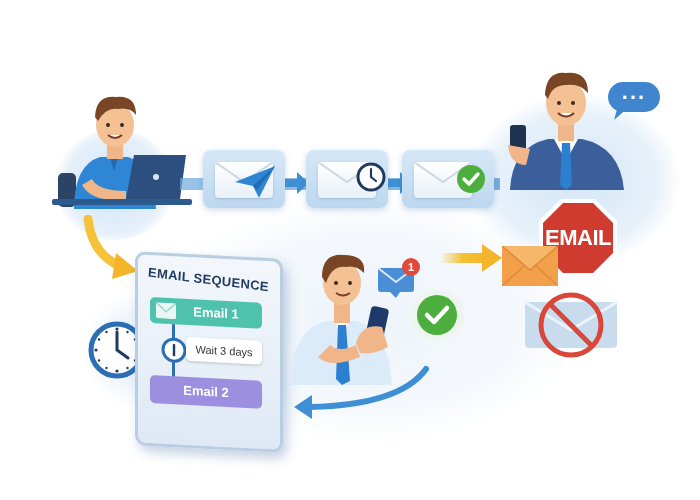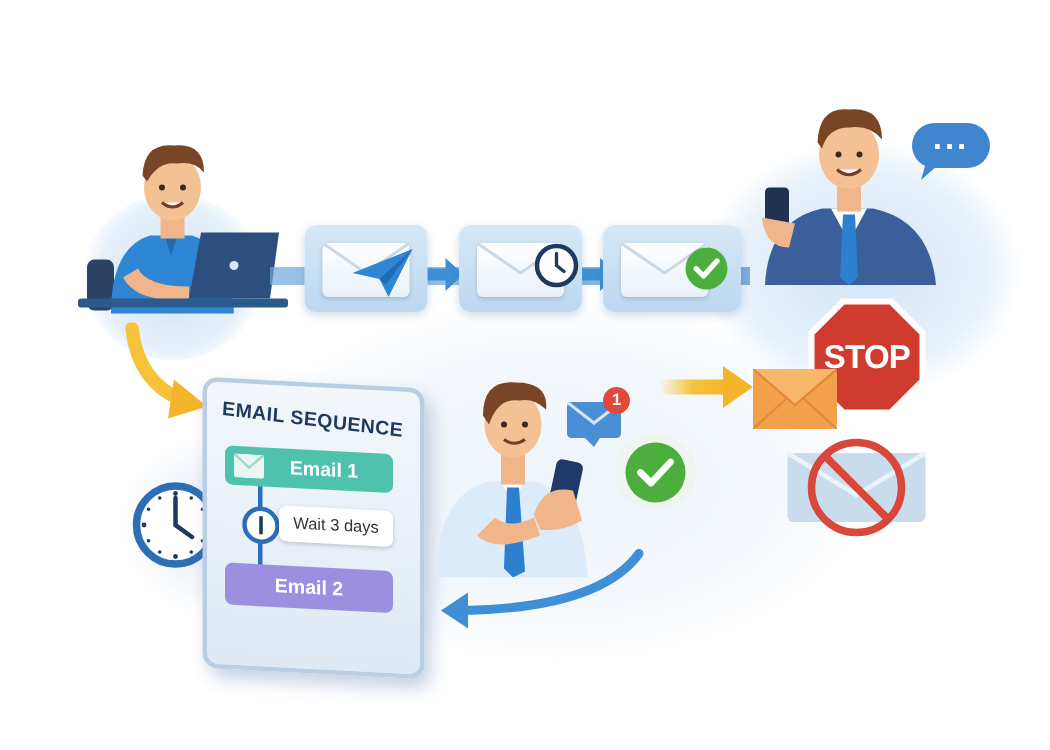--- a/index.html
+++ b/index.html
@@ -211,21 +211,21 @@
     </defs>
   <rect x="0" y="9" width="44" height="10" fill="url(#yg)"></rect>
   <path d="M42 0 L62 14 L42 28 Z" fill="#f5b52a"></path>
 </svg>
 
 <div class="abs" style="left:537px;top:197px;width:82px;height:82px;">
   <svg width="82" height="82" viewBox="0 0 82 82">
     <polygon points="24,2 58,2 80,24 80,58 58,80 24,80 2,58 2,24" fill="#ffffff"></polygon>
     <polygon points="26,6 56,6 76,26 76,56 56,76 26,76 6,56 6,26" fill="#cf3b2f"></polygon>
   </svg>
-  <div class="stop-text" style="line-height:82px;">STOP</div>
+  <div class="stop-text" style="line-height:82px;">EMAIL</div>
 </div>
 
 <svg class="abs" style="left:502px;top:246px;" width="56" height="40" viewBox="0 0 56 40">
   <rect x="0" y="0" width="56" height="40" rx="3" fill="#f2a04a"></rect>
   <path d="M0 0 L28 24 L56 0" fill="#f7b76a" stroke="#e0893a" stroke-width="1.5"></path>
   <path d="M0 40 L22 20 M56 40 L34 20" stroke="#e0893a" stroke-width="1.5"></path>
 </svg>
 
 <div class="abs" style="left:523px;top:290px;width:96px;height:70px;">
   <svg width="96" height="70" viewBox="0 0 96 70">

